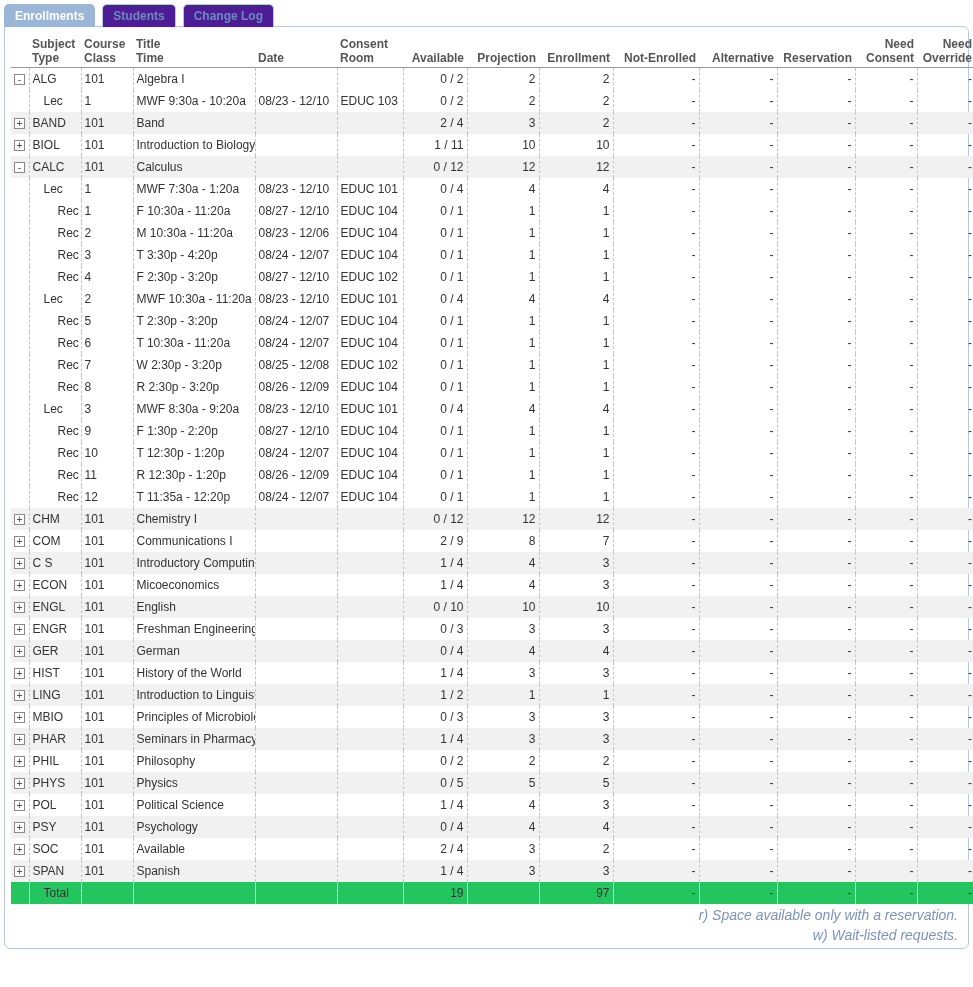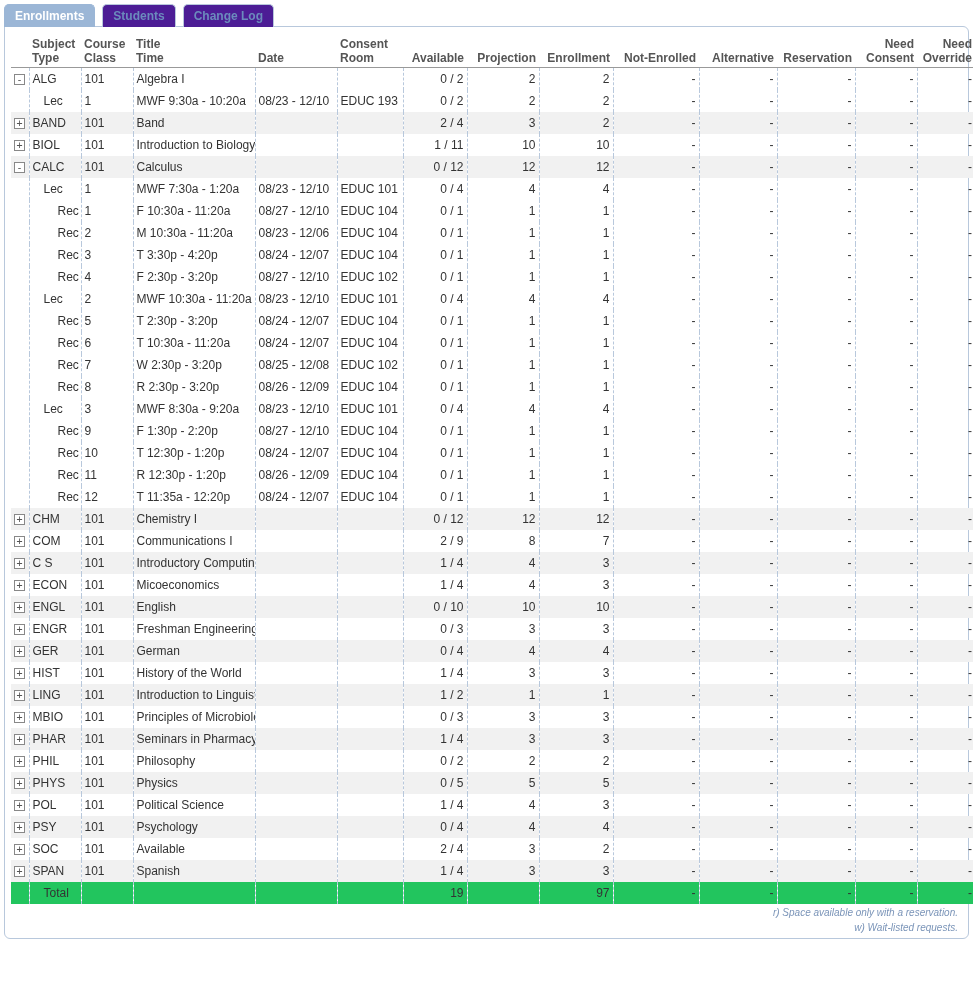--- a/index.html
+++ b/index.html
@@ -96,21 +96,21 @@
     color: #555;
     background: #fff;
     cursor: pointer;
     font-family: monospace;
   }
   .indent1 { padding-left: 14px !important; }
   .indent2 { padding-left: 28px !important; }
   .footnote {
     text-align: right;
     font-style: italic;
-    font-size: 10px;
+    font-size: 14px;
     color: #7a94b8;
     padding: 2px 4px 0 0;
     line-height: 1.3;
   }
   thead th .sub { display:block; font-weight:bold; }
 </style>
 </head>
 <body>
 
 <div class="tabs" id="tab-bar">
@@ -171,21 +171,21 @@
           <td class="r">-</td>
           <td class="r">-</td>
           <td class="r">-</td>
         </tr>
         <tr>
           <td class="l"></td>
           <td class="l indent1">Lec</td>
           <td class="l">1</td>
           <td class="l">MWF 9:30a - 10:20a</td>
           <td class="l">08/23 - 12/10</td>
-          <td class="l">EDUC 193</td>
+          <td class="l">EDUC 103</td>
           <td class="r">0 / 2</td>
           <td class="r">2</td>
           <td class="r">2</td>
           <td class="r">-</td>
           <td class="r">-</td>
           <td class="r">-</td>
           <td class="r">-</td>
           <td class="r">-</td>
         </tr>
         <tr class="shade">

